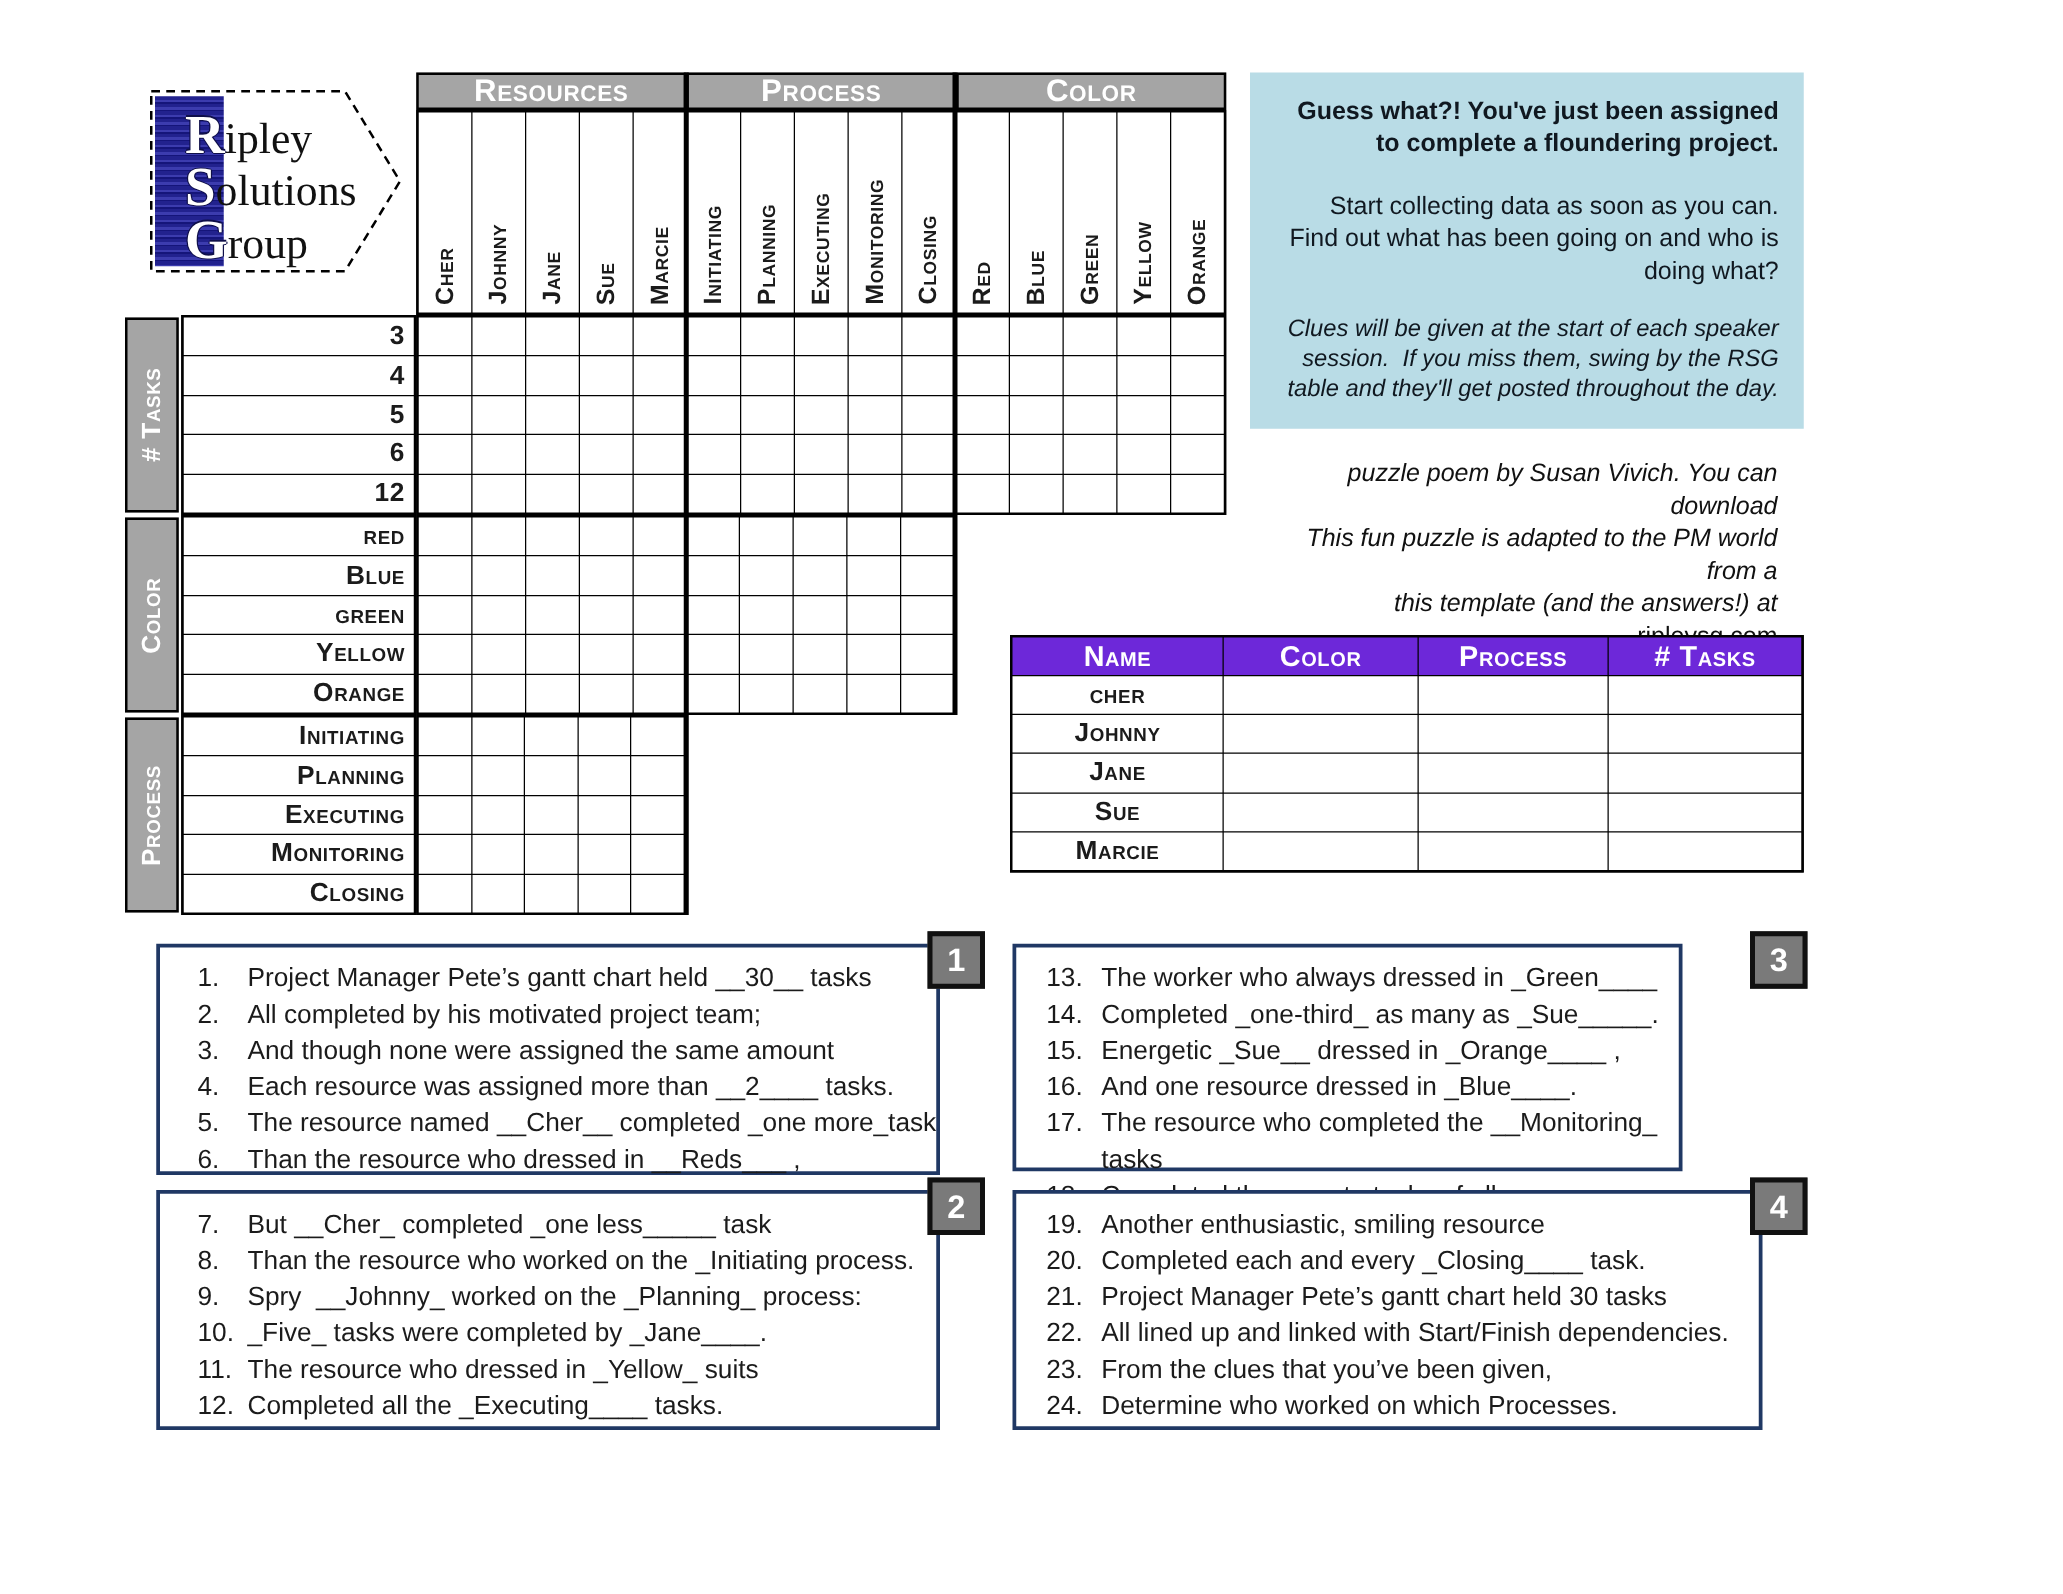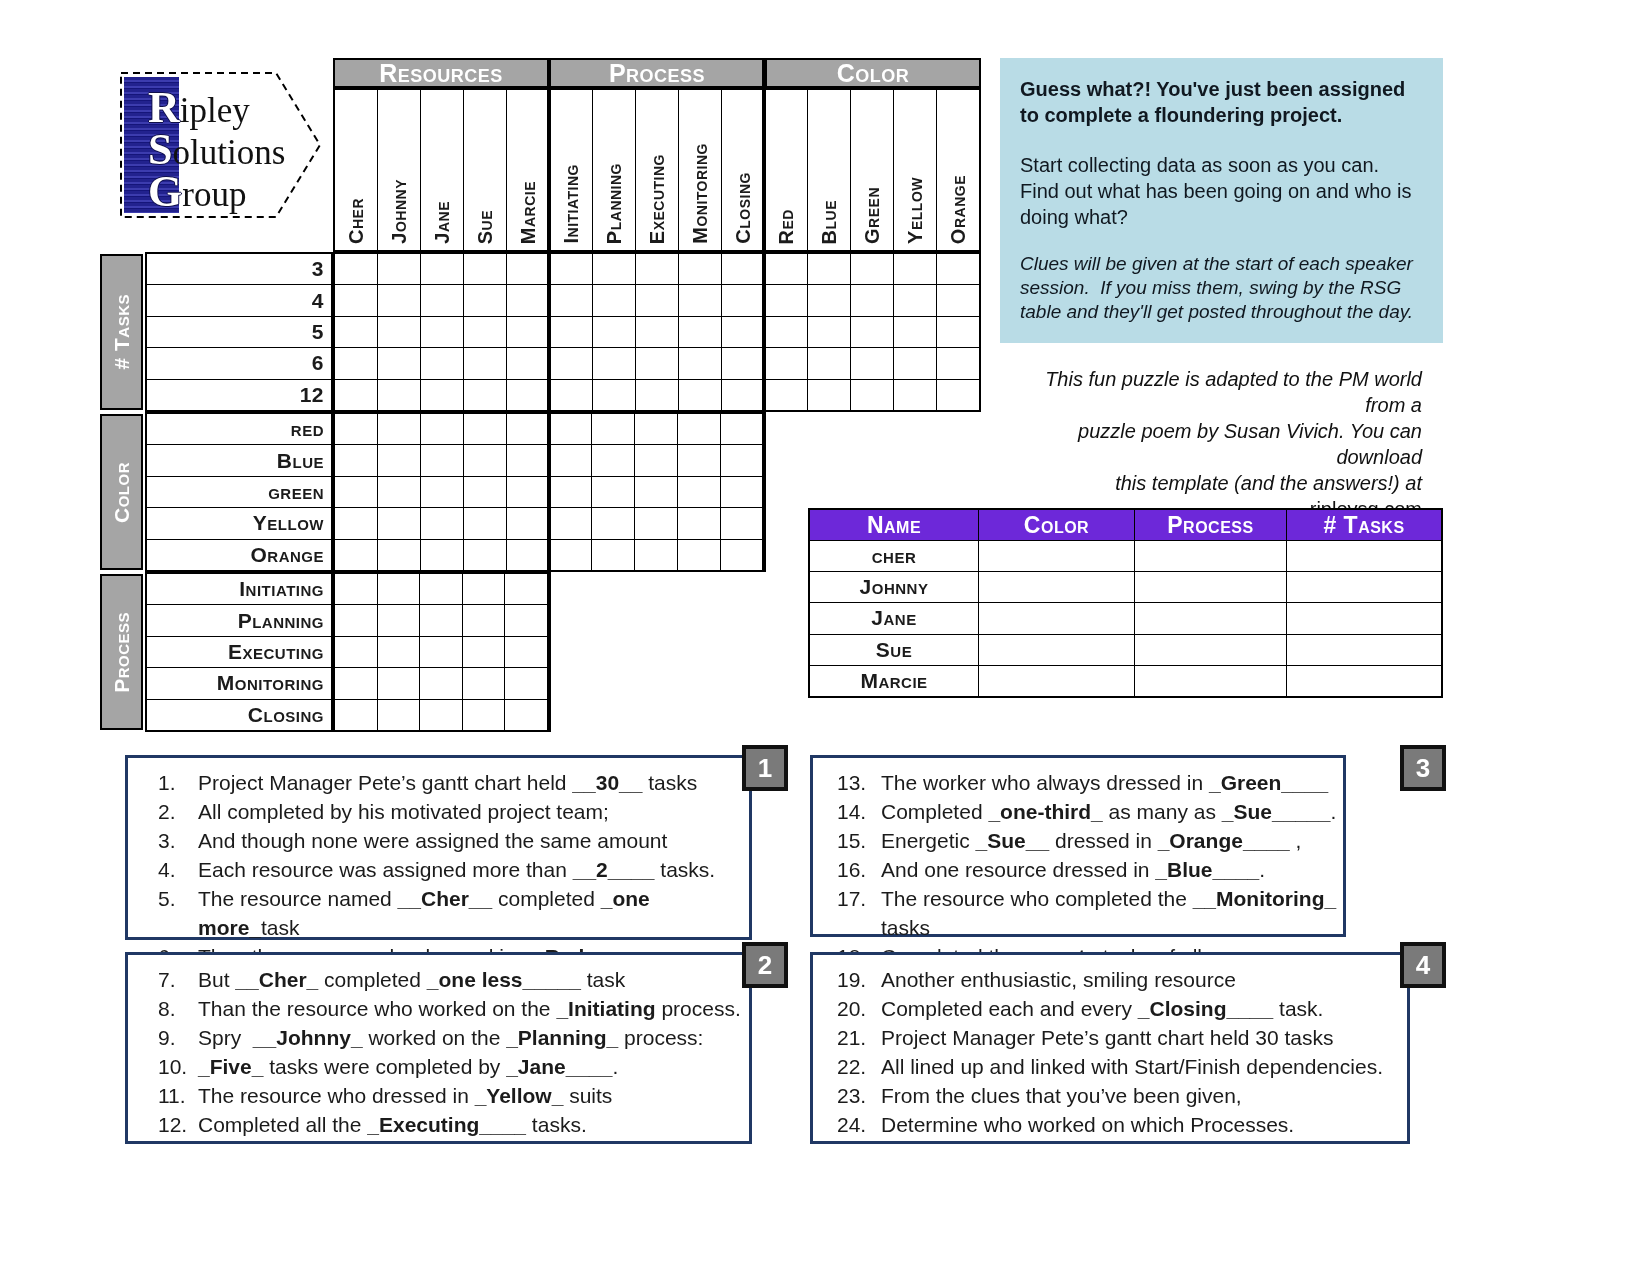--- a/index.html
+++ b/index.html
@@ -32,21 +32,21 @@
              display:grid;grid-template-rows:repeat(5,1fr);gap:1px;box-sizing:border-box;}
   .rlcell{background:#fff;display:flex;align-items:center;justify-content:flex-end;
           padding-right:7px;font-size:21px;}
   .band{height:160px;background:#000;border:2px solid #000;display:grid;
         grid-template-rows:repeat(5,1fr);gap:1px;box-sizing:border-box;}
   .cell{background:#fff;}
   .vline{position:absolute;background:#000;}
 
   
   .info{left:1000px;top:58px;width:443px;height:285px;background:#b9dce6;box-sizing:border-box;
-        padding:18px 20px;text-align:left;color:#101820;}
+        padding:18px 20px;text-align:right;color:#101820;}
   .info-title{font-weight:bold;font-size:20px;line-height:26px;white-space:pre-wrap;}
   .info-body{font-size:20px;line-height:26px;margin-top:24px;white-space:pre-wrap;}
   .info-note{font-style:italic;font-size:19px;line-height:24px;margin-top:22px;white-space:pre-wrap;}
 
   
   .credit{left:1018px;top:366px;width:404px;text-align:right;font-style:italic;
           font-size:20px;line-height:26px;color:#111;}
   .credit .site{font-style:normal;}
 
   
@@ -57,21 +57,21 @@
   .acell{background:#fff;}
   .aname{display:flex;align-items:center;justify-content:center;font-size:21px;}
 
   
   .cluebox{border:3px solid #203864;background:#fff;box-sizing:border-box;padding-top:10px;}
   .clue{display:flex;line-height:29px;font-size:21px;color:#1b1b1b;}
   .cnum{flex:none;text-align:left;}
   .w1 .cnum{width:40px;margin-left:30px;}
   .w2 .cnum{width:44px;margin-left:24px;}
   .ctext{white-space:pre-wrap;}
-  .cb{font-weight:bold;}
+  .cb{font-weight:normal;}
   .badge{width:46px;height:46px;background:#7a7a7a;border:4px solid #111;box-sizing:border-box;
          color:#fff;font-weight:bold;font-size:26px;display:flex;align-items:center;justify-content:center;}
 </style>
 </head>
 <body>
 
 <div class="page">
 
   <div class="abs logo">
     <svg width="205" height="150">
@@ -357,22 +357,22 @@
   <div class="vline" style="left:547px;top:58px;width:4px;height:674px;"></div>
   <div class="vline" style="left:762px;top:58px;width:4px;height:514px;"></div>
 
   <div class="abs info">
     <div class="info-title">Guess what?! You've just been assigned to complete a floundering project.</div>
     <div class="info-body">Start collecting data as soon as you can.  Find out what has been going on and who is doing what?</div>
     <div class="info-note">Clues will be given at the start of each speaker session.  If you miss them, swing by the RSG table and they'll get posted throughout the day.</div>
   </div>
 
   <div class="abs credit">
+    <div>puzzle poem by Susan Vivich.  You can download</div>
     <div>This fun puzzle is adapted to the PM world from a</div>
-    <div>puzzle poem by Susan Vivich.  You can download</div>
     <div><span>this template (and the answers!) at </span><span class="site">ripleysg.com</span></div>
     <div>for use with your teams.</div>
   </div>
 
   <div class="abs agrid" id="answer-grid">
     <div class="ahead sc">Name</div>
     <div class="ahead sc">Color</div>
     <div class="ahead sc">Process</div>
     <div class="ahead sc"># Tasks</div>
   <div class="acell aname">

